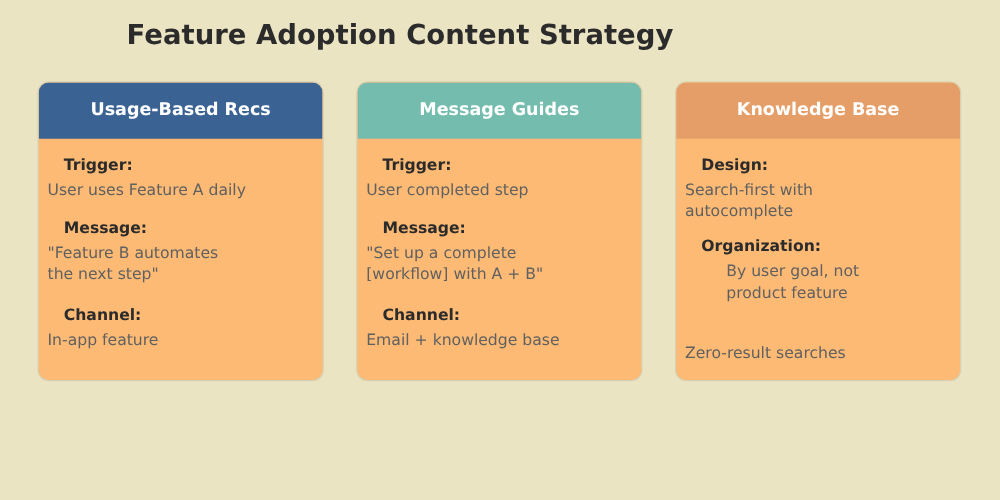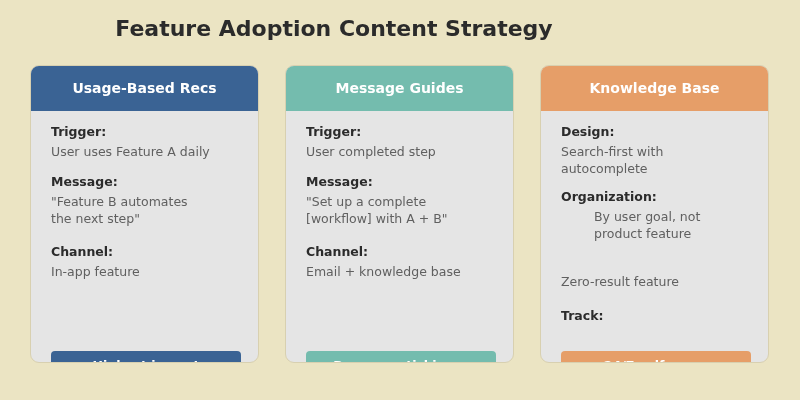--- a/index.html
+++ b/index.html
@@ -1,22 +1,22 @@
 <!DOCTYPE html>
 <html><head>
 <meta charset="utf-8">
 <style>
   html, body { margin:0; padding:0; }
   body { width:800px; height:400px; background:#ebe4c3; position:relative; overflow:hidden; font-family:"DejaVu Sans", sans-serif; }
-  .title { position:absolute; top:16px; left:0; width:640px; text-align:center; font-size:22px; font-weight:bold; color:#2b2b2b;margin-left:14px; }
-  .card { position:absolute; top:65px; width:229px; height:298px; background:#e5e5e5; border:1px solid #d8d0b0; border-radius:9px; box-sizing:border-box; overflow:hidden; }
+  .title { position:absolute; top:16px; left:0; width:640px; text-align:center; font-size:22px; font-weight:bold; color:#2b2b2b; }
+  .card { position:absolute; top:65px; width:229px; height:240px; background:#fdba74; border:1px solid #d8d0b0; border-radius:9px; box-sizing:border-box; overflow:hidden; }
   .card-header { height:45px; line-height:45px; text-align:center; color:#fff; font-weight:bold; font-size:14px; }
   .body { position:relative; }
   .lbl { position:absolute; left:20px; font-size:12.5px; font-weight:bold; color:#2b2b2b; }
-  .val { position:absolute; left:20px; font-size:12.5px; color:#606060; line-height:17px; white-space:pre; }
+  .val { position:absolute; left:7px; font-size:12.5px; color:#606060; line-height:17px; white-space:pre; }
   .badge { position:absolute; left:20px; top:240px; width:190px; height:30px; border-radius:4px; color:#fff; font-weight:bold; font-size:12.5px; text-align:center; line-height:30px; }
 </style>
 </head>
 <body>
 
 <div class="title">Feature Adoption Content Strategy</div>
 
 <div class="card" style="left:30px;">
   <div class="card-header" style="background:#3a6394;">Usage-Based Recs</div>
   <div class="body">
@@ -48,16 +48,16 @@
 <div class="card" style="left:540px;">
   <div class="card-header" style="background:#e69e68;text-align:center;">Knowledge Base</div>
   <div class="body">
     <div class="lbl" style="top:13px;">Design:</div>
     <div class="val" style="top:32px;">Search-first with
 autocomplete</div>
     <div class="lbl" style="top:78px;">Organization:</div>
     <div class="val" style="top:97px;margin-left:33px;">By user goal, not
 product feature</div>
     <div class="lbl" style="top:149px;margin-top:48px;">Track:</div>
-    <div class="val" style="top:162px;">Zero-result feature</div>
+    <div class="val" style="top:162px;">Zero-result searches</div>
     <div class="badge" style="background:#e69e68;">24/7 self-serve</div>
   </div>
 </div>
 
 </body></html>

